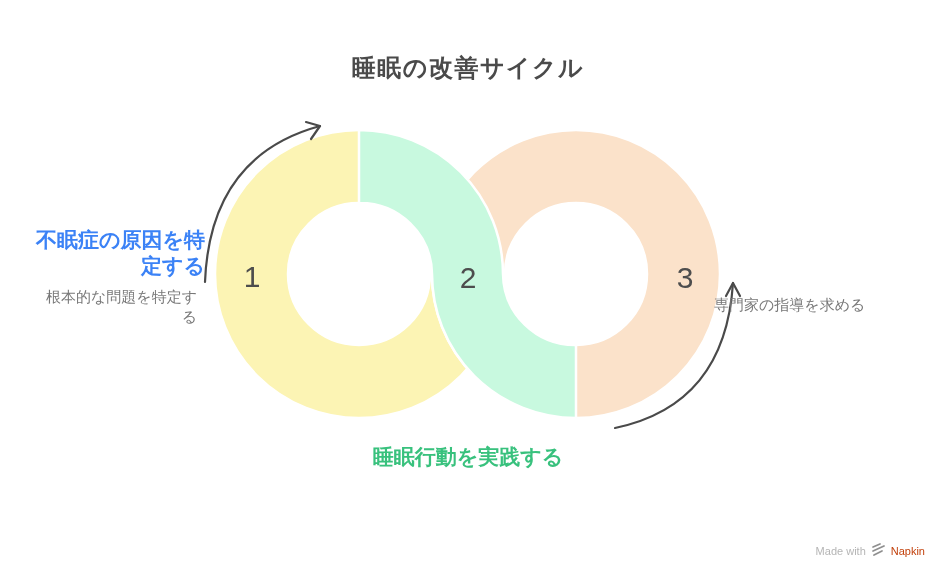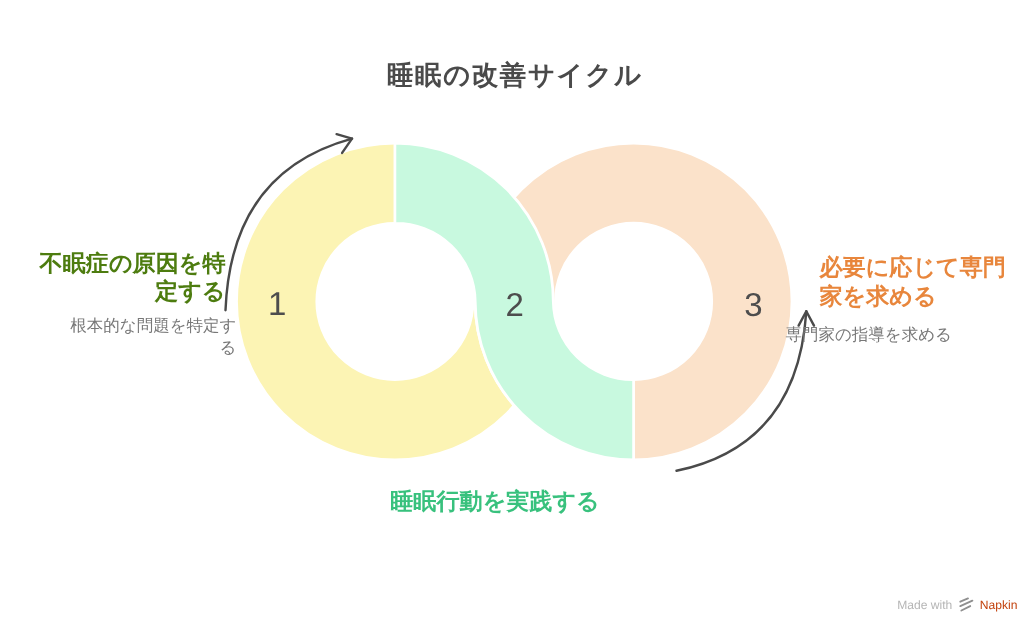--- a/index.html
+++ b/index.html
@@ -16,24 +16,24 @@
   .step-num {
     position:absolute; transform:translate(-50%,-50%);
     font-size:30px; color:#4d4d4d; font-weight:400;
   }
   .step-title { position:absolute; font-size:21px; font-weight:bold; line-height:26px; }
   .step-sub   { position:absolute; font-size:15px; color:#787878; line-height:20px; }
   .t-right { text-align:right; }
   .t-left  { text-align:left; }
   .t-center{ text-align:center; }
   #title1 { top:227px; right:731px; width:180px; }
-  #sub1   { top:287px; right:721px; width:160px; }
+  #sub1   { top:287px; right:739px; width:160px; }
   #title3 { top:231px; left:745px; width:180px; }
   #sub3   { top:295px; left:714px; width:180px; }
-  #title2 { top:444px; left:300px; width:300px; }
+  #title2 { top:444px; left:318px; width:300px; }
   #sub2   { top:483px; left:318px; width:300px; }
   .footer {
     position:absolute; top:541px; right:11px; height:16px;
     display:flex; align-items:flex-end; gap:5px;
     font-size:11px; color:#b5b5b5;
   }
   .footer .brand { color:#c2410c; }
 </style>
 </head>
 <body>
@@ -66,26 +66,25 @@
     <g fill="none" stroke="#4a4a4a" stroke-width="2.2" stroke-linecap="round" stroke-linejoin="round">
       <path d="M 615,428 Q 725,405 733,283"></path>
       <path d="M 726,296 L 733,283 L 740,296"></path>
     </g>
   </svg>
 
   <div class="step-num" style="left:252px; top:277px;">1</div>
   <div class="step-num" style="left:468px; top:278px;">2</div>
   <div class="step-num" style="left:685px; top:278px;">3</div>
 
-  <div id="title1" class="step-title t-right" style="color: #4d7c0f;">不眠症の原因を特定する</div>
+  <div id="title1" class="step-title t-right" style="color: #3b82f6;">不眠症の原因を特定する</div>
   <div id="sub1" class="step-sub t-right">根本的な問題を特定する</div>
 
   <div id="title2" class="step-title t-center" style="color: rgb(56, 193, 125);">睡眠行動を実践する</div>
 
-  <div id="title3" class="step-title t-left" style="color: rgb(232, 134, 60);">必要に応じて専門家を求める</div>
   <div id="sub3" class="step-sub t-left">専門家の指導を求める</div>
 
   <div class="footer">
     <span>Made with</span>
     <svg width="15" height="15" viewBox="0 0 15 15" fill="none" stroke="#8f8f8f" stroke-width="1.7" stroke-linecap="round">
       <path d="M 2,5 L 9,2"></path>
       <path d="M 2,9 L 13,4"></path>
       <path d="M 3,13 L 11,9"></path>
     </svg>
     <span class="brand">Napkin</span>

